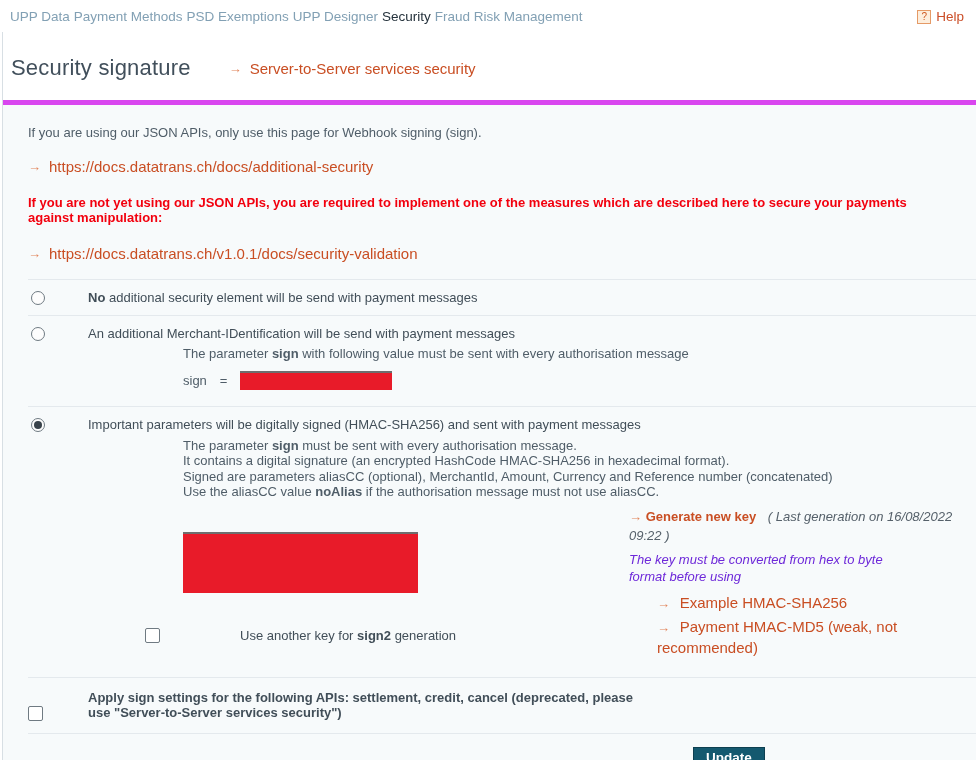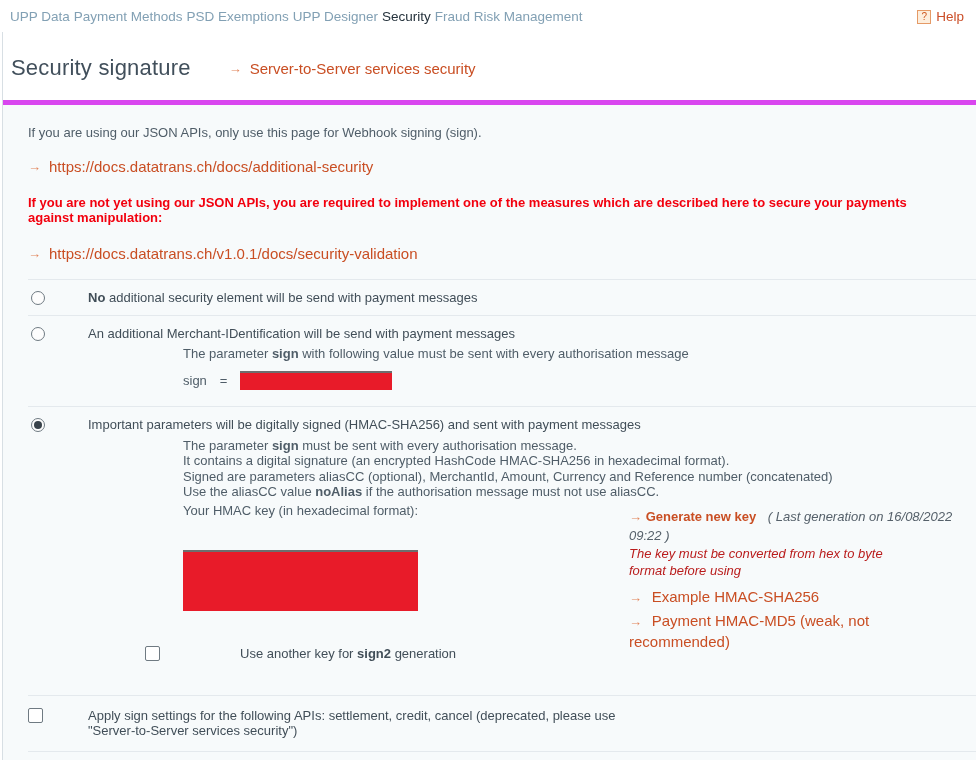--- a/index.html
+++ b/index.html
@@ -57,27 +57,27 @@
   .checkbox { width:15px; height:15px; min-width:15px; border:1px solid #6f7a82; border-radius:2px;
     background:#fff; cursor:pointer; }
   .chk-row .chk-text { margin-left:80px; color:#414e58; }
   .opt3-pad { padding-bottom:34px; }
 
   
   .gen-col { position:absolute; left:626px; top:402px; width:330px; }
   .gen-line { line-height:19px; color:#55606a; }
   .gen-link { color:#c94e23; font-weight:bold; cursor:pointer; }
   .gen-italic { font-style:italic; margin-left:8px; color:#55606a; }
-  .gen-note { font-style:italic; color:#b91c1c; line-height:17px; width:272px; }
-  .ex-line { margin-top:8px; line-height:20px; }
+  .gen-note { font-style:italic; color:#6d28d9; line-height:17px; margin-top:6px; width:272px; }
+  .ex-line { margin-top:8px; line-height:20px;margin-left:28px; }
   .ex-line.md5 { max-width:260px; margin-top:3px; }
   .ex-line .arrow { margin-right:6px; }
 
   
-  .apply-row { display:flex; align-items:flex-start; padding:12px 0 12px 25px; }
+  .apply-row { display:flex; align-items:flex-end; padding:12px 0 12px 25px;font-weight:bold; }
   .apply-text { margin-left:45px; width:565px; color:#414e58; line-height:15.5px; }
 
   
   .footer { padding:13px 0 0 690px; }
   .update-btn { background:#14596f; color:#ffffff; border:1px solid #0d3f50; font-weight:bold;
     font-size:13.5px; padding:2px 12px 3px; cursor:pointer;
     font-family:"Liberation Sans","DejaVu Sans",sans-serif; }
 </style>
 </head>
 <body>
@@ -150,21 +150,20 @@
     <div class="opt-row opt3 opt3-pad">
       <div class="radio selected"></div>
       <div class="opt-body">
         <div class="opt-label">Important parameters will be digitally signed (HMAC-SHA256) and sent with payment messages</div>
         <div class="opt-desc">
           <div><span>The parameter </span><span class="b">sign</span><span> must be sent with every authorisation message.</span></div>
           <div>It contains a digital signature (an encrypted HashCode HMAC-SHA256 in hexadecimal format).</div>
           <div>Signed are parameters aliasCC (optional), MerchantId, Amount, Currency and Reference number (concatenated)</div>
           <div><span>Use the aliasCC value </span><span class="b">noAlias</span><span> if the authorisation message must not use aliasCC.</span></div>
         </div>
-        <div class="hmac-label">Your HMAC key (in hexadecimal format):</div>
         <div class="redact big"></div>
         <div class="chk-row">
           <div class="checkbox"></div>
           <div class="chk-text"><span>Use another key for </span><span class="b">sign2</span><span> generation</span></div>
         </div>
       </div>
     </div>
 
     <div class="gen-col">
       <div class="gen-line">

